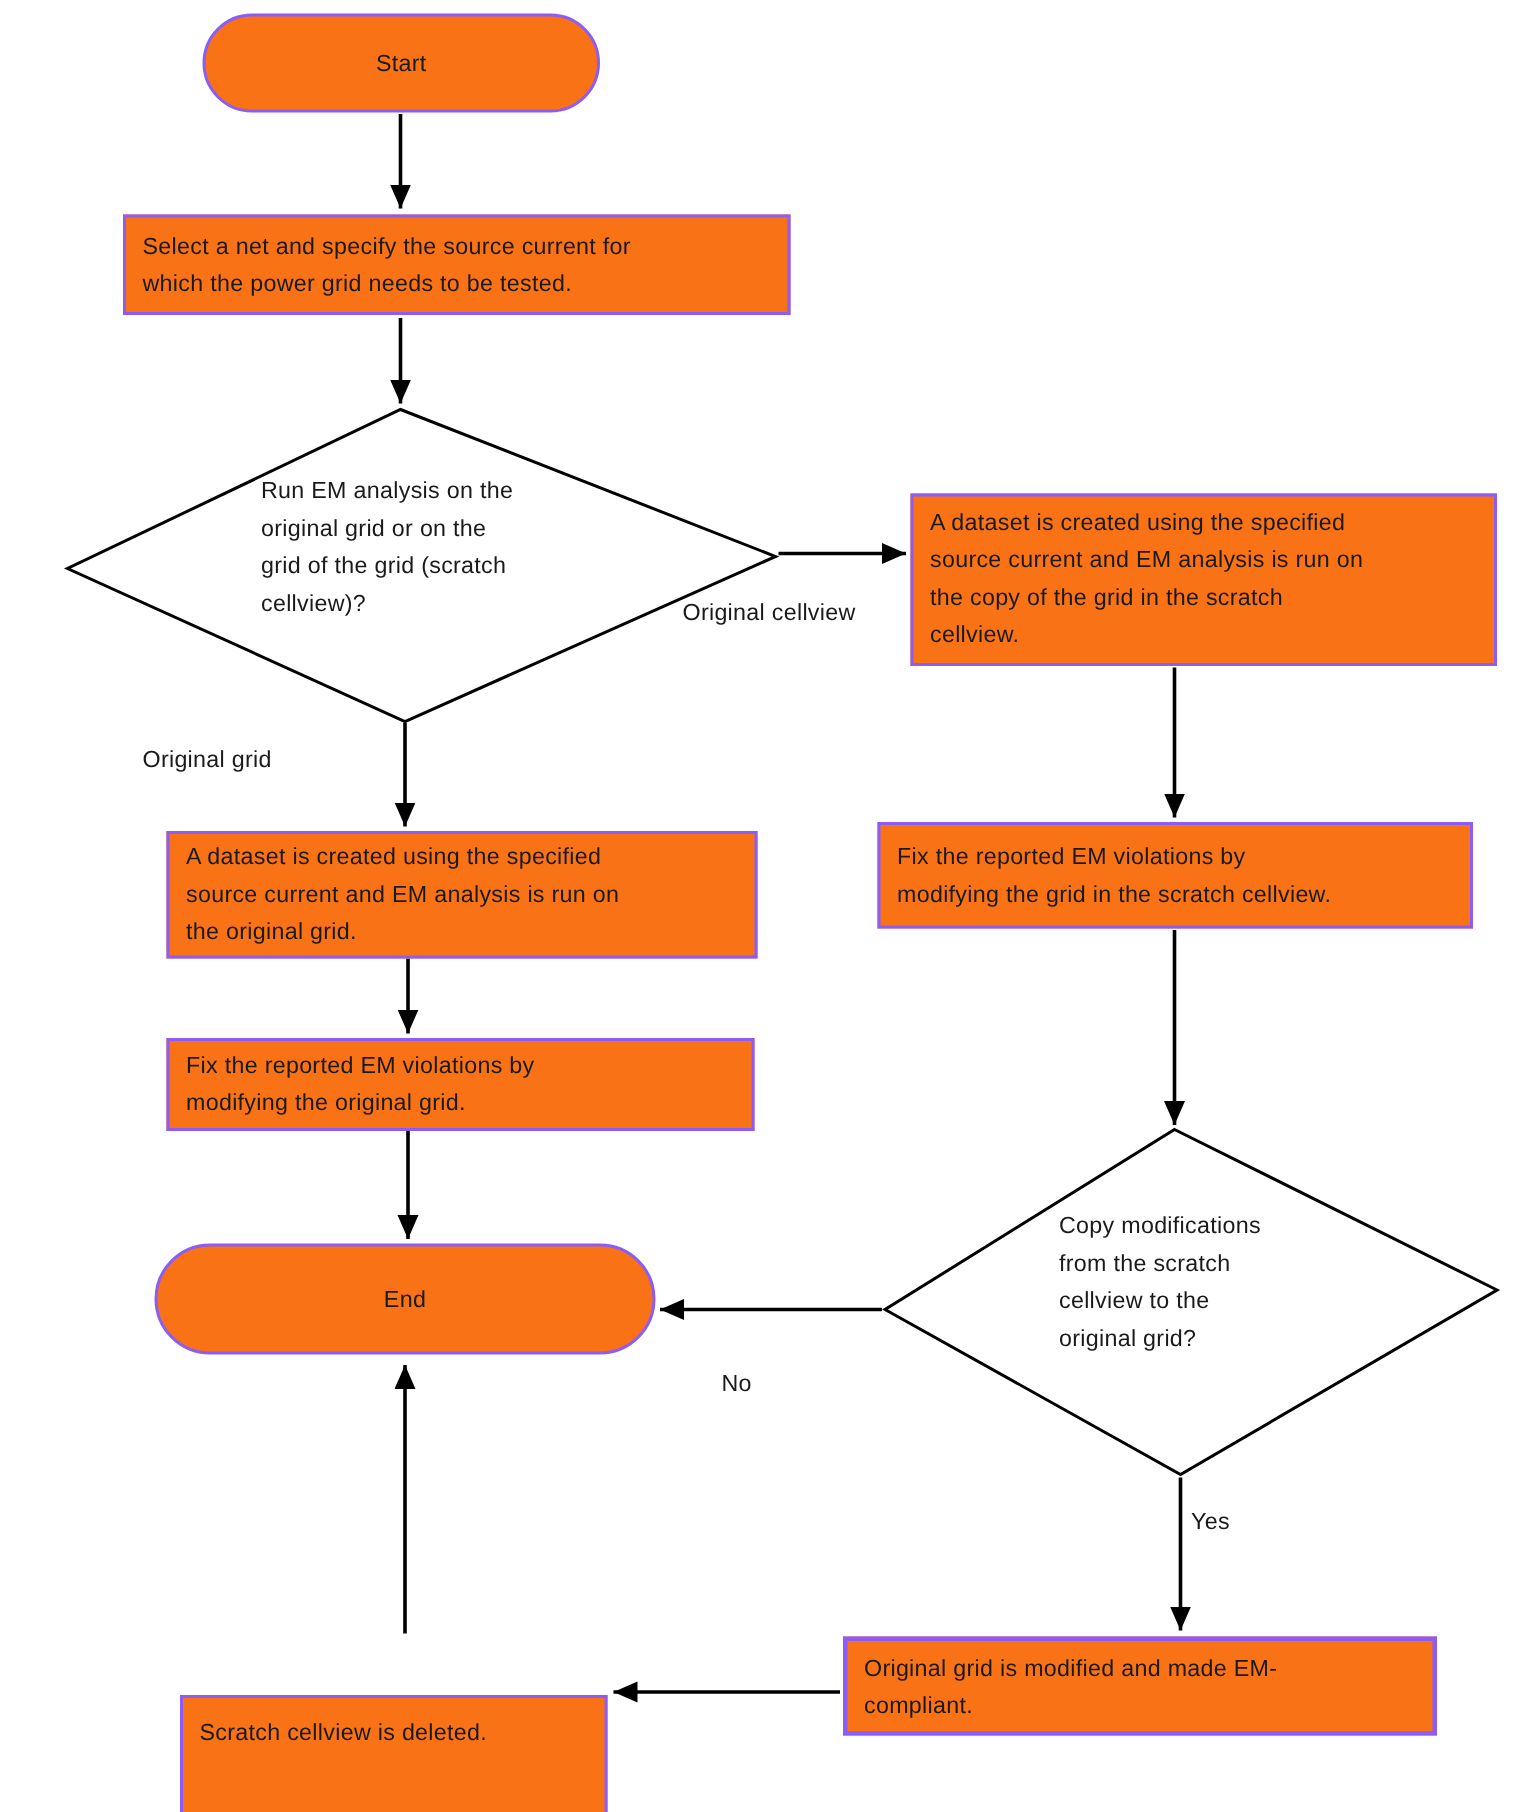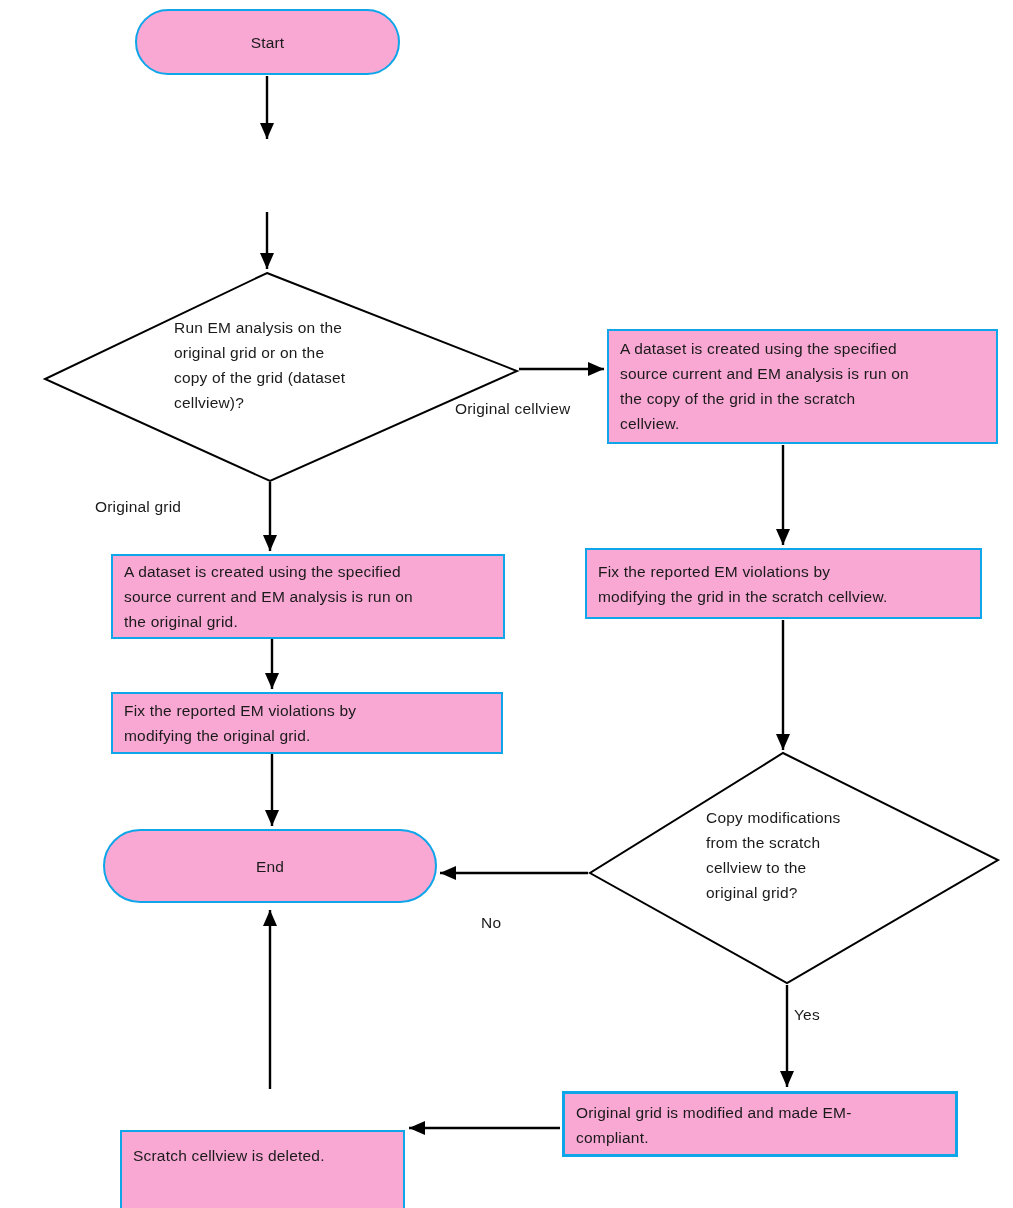--- a/index.html
+++ b/index.html
@@ -19,22 +19,22 @@
   .edges-svg {
     position: absolute;
     left: 0;
     top: 0;
     width: 1013px;
     height: 1208px;
   }
   .node {
     position: absolute;
     box-sizing: border-box;
-    background: #f9a8d4;
-    border: 2px solid #0ea5e9;
+    background: #f97316;
+    border: 2px solid #8b5cf6;
     display: flex;
     flex-direction: column;
     justify-content: center;
   }
   .node.thick { border-width: 3px; }
   .node.terminator {
     align-items: center;
     justify-content: center;
   }
   .node-text, .free-text {
@@ -87,24 +87,28 @@
     <line x1="588" y1="873" x2="440" y2="873" stroke="#000000" stroke-width="2.4" marker-end="url(#arrow)"></line>
     <line x1="787" y1="985" x2="787" y2="1087" stroke="#000000" stroke-width="2.4" marker-end="url(#arrow)"></line>
     <line x1="560" y1="1128" x2="409" y2="1128" stroke="#000000" stroke-width="2.4" marker-end="url(#arrow)"></line>
     <line x1="270" y1="1089" x2="270" y2="910" stroke="#000000" stroke-width="2.4" marker-end="url(#arrow)"></line>
   </svg>
 
   <div class="node terminator" style="left:135px; top:9px; width:265px; height:66px; border-radius:33px;">
     <span class="node-text">Start</span>
   </div>
 
+  <div class="node pad" style="left:82px; top:143px; width:445px; height:67px;">
+    <span class="node-text">Select a net and specify the source current for
+which the power grid needs to be tested.</span>
+  </div>
 
   <div class="diamond-text" style="left:174px; top:315px; width:260px;">Run EM analysis on the
 original grid or on the
-copy of the grid (dataset
+grid of the grid (scratch
 cellview)?</div>
 
   <div class="node pad top-align" style="left:607px; top:329px; width:391px; height:115px; padding-top:5px;">
     <span class="node-text">A dataset is created using the specified
 source current and EM analysis is run on
 the copy of the grid in the scratch
 cellview.</span>
   </div>
 
   <div class="node pad" style="left:111px; top:554px; width:394px; height:85px;">

